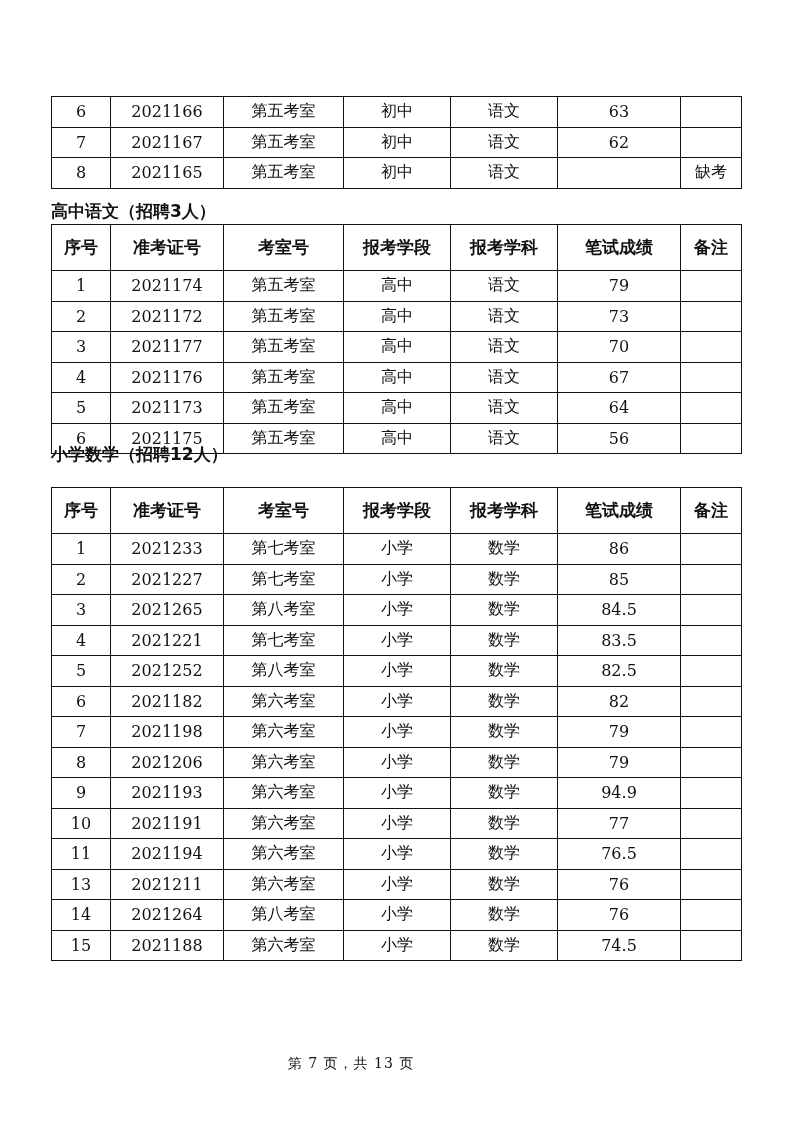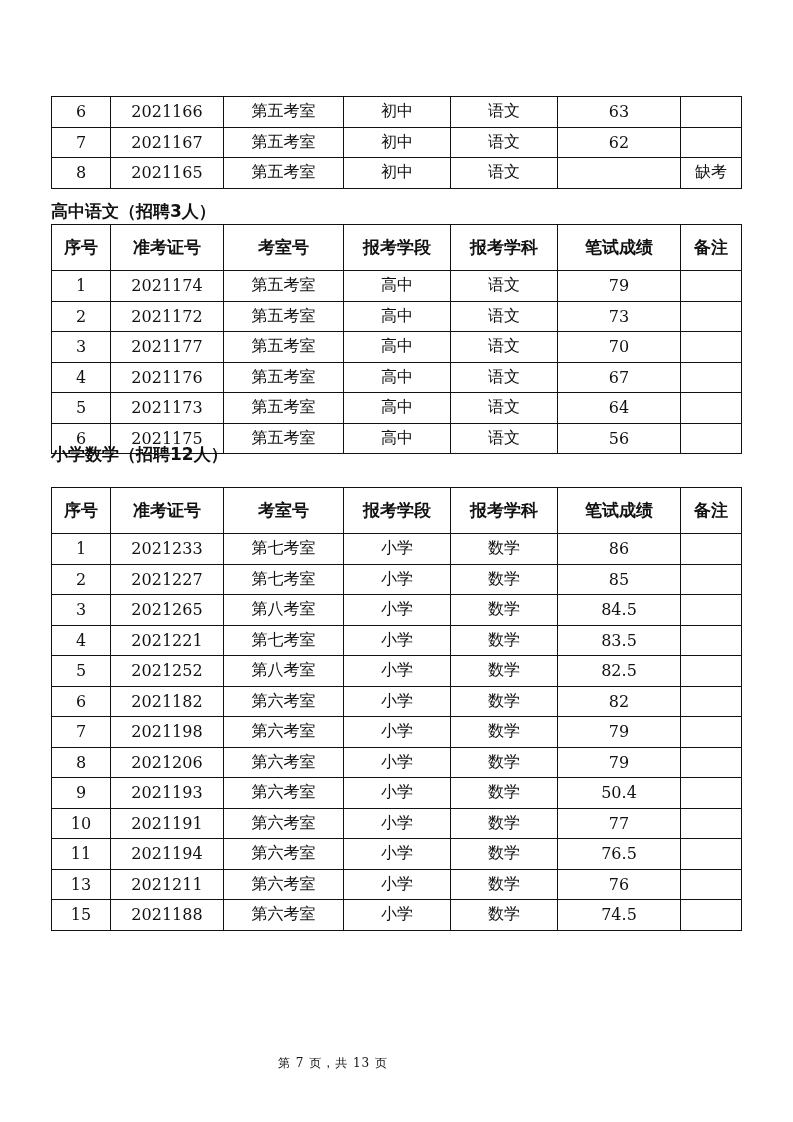--- a/index.html
+++ b/index.html
@@ -4,21 +4,21 @@
 <style>
   html, body { margin:0; padding:0; background:#fff; }
   body { width:793px; height:1122px; position:relative; overflow:hidden;
          font-family:"DejaVu Serif","Liberation Serif",serif; color:#111; }
   table { position:absolute; left:51px; width:690px; border-collapse:collapse; table-layout:fixed; }
   td, th { border:1.5px solid #111; text-align:center; padding:0; font-size:16px; font-weight:normal; overflow:hidden; white-space:nowrap; }
   tr.row td { height:29.5px; }
   tr.hdr th { height:45px; font-family:"DejaVu Sans","Liberation Sans",sans-serif; font-weight:bold; font-size:17px; }
   .section-title { position:absolute; left:51px; width:690px; 
                    font-family:"DejaVu Sans","Liberation Sans",sans-serif; font-weight:bold; font-size:17px; }
-  .footer { position:absolute; top:1055px; left:0; width:666px; text-align:center; font-size:12px; letter-spacing:1px; }
+  .footer { position:absolute; top:1055px; left:0; width:666px; text-align:center; font-size:14px; letter-spacing:1px;padding-left:18px; }
 </style>
 </head>
 <body>
 
 <table style="top:96px;" id="t0">
   <colgroup>
       <col style="width:59px">
       <col style="width:113px">
       <col style="width:120px">
       <col style="width:107px">
@@ -231,21 +231,21 @@
         <td>数学</td>
         <td>79</td>
         <td></td>
       </tr>
       <tr class="row">
         <td>9</td>
         <td>2021193</td>
         <td>第六考室</td>
         <td>小学</td>
         <td>数学</td>
-        <td>50.4</td>
+        <td>94.9</td>
         <td></td>
       </tr>
       <tr class="row">
         <td>10</td>
         <td>2021191</td>
         <td>第六考室</td>
         <td>小学</td>
         <td>数学</td>
         <td>77</td>
         <td></td>
@@ -262,20 +262,29 @@
       <tr class="row">
         <td>13</td>
         <td>2021211</td>
         <td>第六考室</td>
         <td>小学</td>
         <td>数学</td>
         <td>76</td>
         <td></td>
       </tr>
       <tr class="row">
+        <td>14</td>
+        <td>2021264</td>
+        <td>第八考室</td>
+        <td>小学</td>
+        <td>数学</td>
+        <td>76</td>
+        <td></td>
+      </tr>
+      <tr class="row">
         <td>15</td>
         <td>2021188</td>
         <td>第六考室</td>
         <td>小学</td>
         <td>数学</td>
         <td>74.5</td>
         <td></td>
       </tr>
     </tbody>
 </table>

